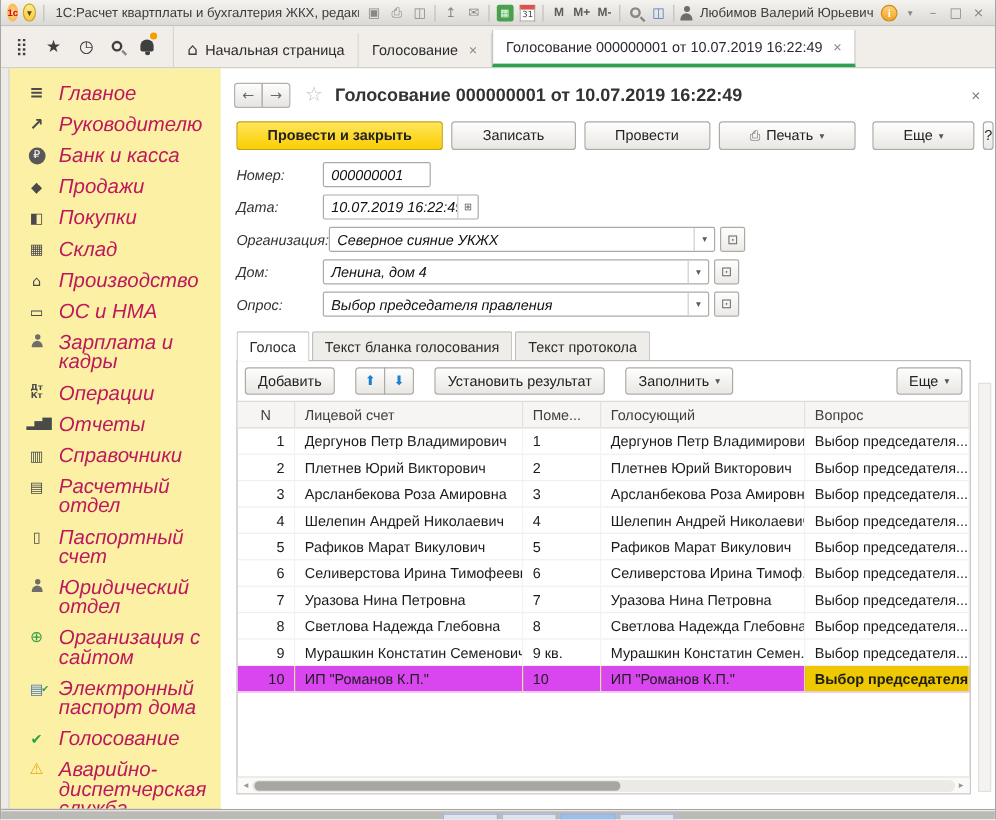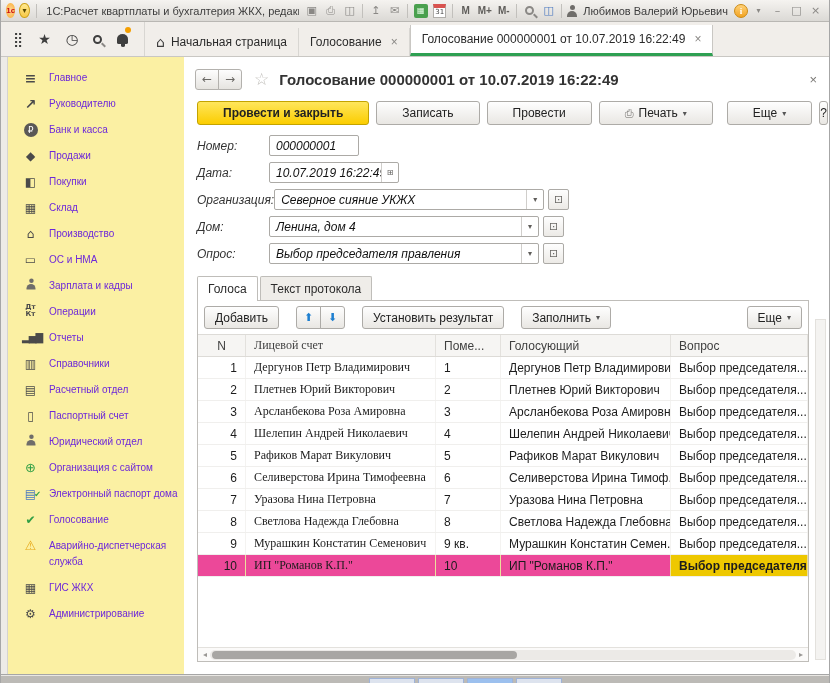--- a/index.html
+++ b/index.html
@@ -55,21 +55,21 @@
   .side-item { display:flex; align-items:flex-start; gap:10px; padding:5px 4px 5px 14px; cursor:default; }
   .si { width:17px; flex:0 0 17px; text-align:center; font-family:"DejaVu Sans", sans-serif; font-size:12px; color:#4a4a4a; line-height:16px; position:relative; }
   .si.bold { font-weight:bold; font-size:14px; }
   .si.coin { background:#5a5856; color:#fff; width:14px; flex-basis:14px; height:14px; border-radius:50%; font-size:9px; line-height:14px; margin:1px 1.5px; }
   .si.dtkt { font-size:7px; font-weight:bold; line-height:7px; white-space:pre; }
   .si.bars { letter-spacing:-1px; font-size:10px; }
   .si.green { color:#2f9e44; font-weight:bold; }
   .si.blue { color:#4a78c0; }
   .si.warn { color:#e6a817; font-size:13px; }
   .si .chk-over { position:absolute; right:-2px; bottom:-1px; color:#2f9e44; font-size:8px; font-weight:bold; }
-  .sl { font-size:10px; color:#6d28d9; line-height:16px; }
+  .sl { font-size:17px; color:#be185d; line-height:16px;font-style:italic; }
 
   .main { flex:1 1 auto; background:#fff; position:relative; display:flex; flex-direction:column; min-width:0; padding-left:5px; }
 
   
   .navrow { display:flex; align-items:center; height:40px; padding:4px 10px 0 6px; }
   .navbtn { width:24px; height:21px; border:1px solid #b3b1ad; background:linear-gradient(#fdfdfd,#e6e4e0); color:#6a6865;
     border-radius:3px; font-size:12px; display:flex; align-items:center; justify-content:center; font-family:"DejaVu Sans", sans-serif; }
   .navbtn + .navbtn { margin-left:-1px; border-radius:0 3px 3px 0; }
   .navbtn:first-child { border-radius:3px 0 0 3px; }
   .fav-star { color:#c3c1bd; font-size:17px; margin:0 10px 0 12px; font-family:"DejaVu Sans", sans-serif; }
@@ -91,21 +91,21 @@
   .frow { display:flex; align-items:center; margin-bottom:6px; }
   .flabel { flex:0 0 72px; font-size:12px; color:#333; }
   .ibox { height:21px; border:1px solid #acaaa6; border-radius:2px; background:#fff; display:flex; align-items:center; font-size:12px; color:#111; }
   .ibox .val { padding:0 6px; flex:1; white-space:nowrap; overflow:hidden; }
   .ibox .ddz { width:17px; align-self:stretch; border-left:1px solid #d0cecb; display:flex; align-items:center; justify-content:center;
     color:#5f5d5a; font-size:8px; font-family:"DejaVu Sans", sans-serif; }
   .openbtn { width:21px; height:21px; border:1px solid #acaaa6; border-radius:2px; margin-left:4px; background:linear-gradient(#fefefe,#eceae6);
     color:#6a6865; font-size:11px; display:flex; align-items:center; justify-content:center; font-family:"DejaVu Sans", sans-serif; }
   .w-num { width:90px; }
   .w-date { width:130px; }
-  .w-combo { width:270px; }
+  .w-combo { width:322px; }
 
   
   .dtabs { display:flex; padding-left:8px; margin-top:4px; position:relative; z-index:2; }
   .dtab { padding:5px 10px 4px; font-size:12px; color:#2b2b2b; border:1px solid #bfbdb9; border-bottom:none;
     background:#efede9; border-radius:2px 2px 0 0; margin-right:2px; }
   .dtab.active { background:#fff; margin-bottom:-1px; padding-bottom:5px; }
 
   
   .panel { margin:0 20px 0 8px; border:1px solid #bfbdb9; flex:1; display:flex; flex-direction:column; min-height:0; background:#fff; }
   .ttoolbar { display:flex; align-items:center; gap:17px; padding:5px 6px; }
@@ -114,29 +114,29 @@
   .ud-group .btn { width:25px; padding:0; justify-content:center; }
   .ud-group .btn:first-child { border-radius:3px 0 0 3px; }
   .ud-group .btn:last-child { border-radius:0 3px 3px 0; margin-left:-1px; }
   .arrow-b { color:#1e7fd0; font-family:"DejaVu Sans", sans-serif; font-size:11px; }
   .t-spacer { flex:1; }
 
   .thead { display:flex; height:23px; background:#f6f5f3; border-top:1px solid #dddbd7; border-bottom:1px solid #dddbd7;
     font-size:12px; color:#3f3f3f; align-items:center; }
   .thead > div { border-right:1px solid #e3e1dd; height:100%; display:flex; align-items:center; padding:0 8px; white-space:nowrap; overflow:hidden; }
   .c-n { width:48px; flex:0 0 48px; justify-content:center; }
-  .c-acc { width:190px; flex:0 0 190px;font-family:Liberation Serif, serif; }
+  .c-acc { width:190px; flex:0 0 190px; }
   .c-prem { width:65px; flex:0 0 65px; }
   .c-voter { width:170px; flex:0 0 170px; }
   .c-q { flex:1 1 auto; min-width:0; }
   .tbody { flex:1; overflow:hidden; }
   .trow { display:flex; height:22px; border-bottom:1px solid #f0efed; font-size:12px; color:#1c1c1c; align-items:center; }
   .trow > div { height:100%; display:flex; align-items:center; padding:0 8px; white-space:nowrap; overflow:hidden; border-right:1px solid #f4f3f1; }
   .trow .c-n { justify-content:flex-end; }
-  .trow.selected { background:#ec4899; }
+  .trow.selected { background:#d946ef; }
   .trow.selected > div { border-right-color:#eadf9c; }
   .trow.selected .c-q.active-cell { background:#eec800; font-weight:bold; }
 
   .hscroll { height:14px; border-top:1px solid #e3e1dd; background:#fbfaf9; display:flex; align-items:center; padding:0 2px; }
   .hs-arrow { width:10px; font-size:8px; color:#9a9895; font-family:"DejaVu Sans", sans-serif; text-align:center; }
   .hs-track { flex:1; height:10px; background:#eceae7; border-radius:5px; position:relative; }
   .hs-thumb { position:absolute; left:2px; top:1px; height:8px; width:52%; background:#a8a6a3; border-radius:4px; }
 
   .vscroll { position:absolute; right:3px; top:262px; bottom:14px; width:11px; background:#f4f3f1; border:1px solid #e3e1dd; }
 
@@ -369,20 +369,21 @@
           <span class="ibox w-combo">
               <span class="val">Выбор председателя правления</span>
               <span class="ddz">▾</span>
             </span>
           <span class="openbtn">⊡</span>
         </div>
       </div>
 
       <div class="dtabs">
         <span class="dtab active">Голоса</span>
+        <span class="dtab">Текст бланка голосования</span>
         <span class="dtab">Текст протокола</span>
       </div>
 
       <div class="panel">
         <div class="ttoolbar">
           <span class="btn small">Добавить</span>
           <span class="ud-group">
             <span class="btn small">
                 <span class="arrow-b">⬆</span>
               </span>

